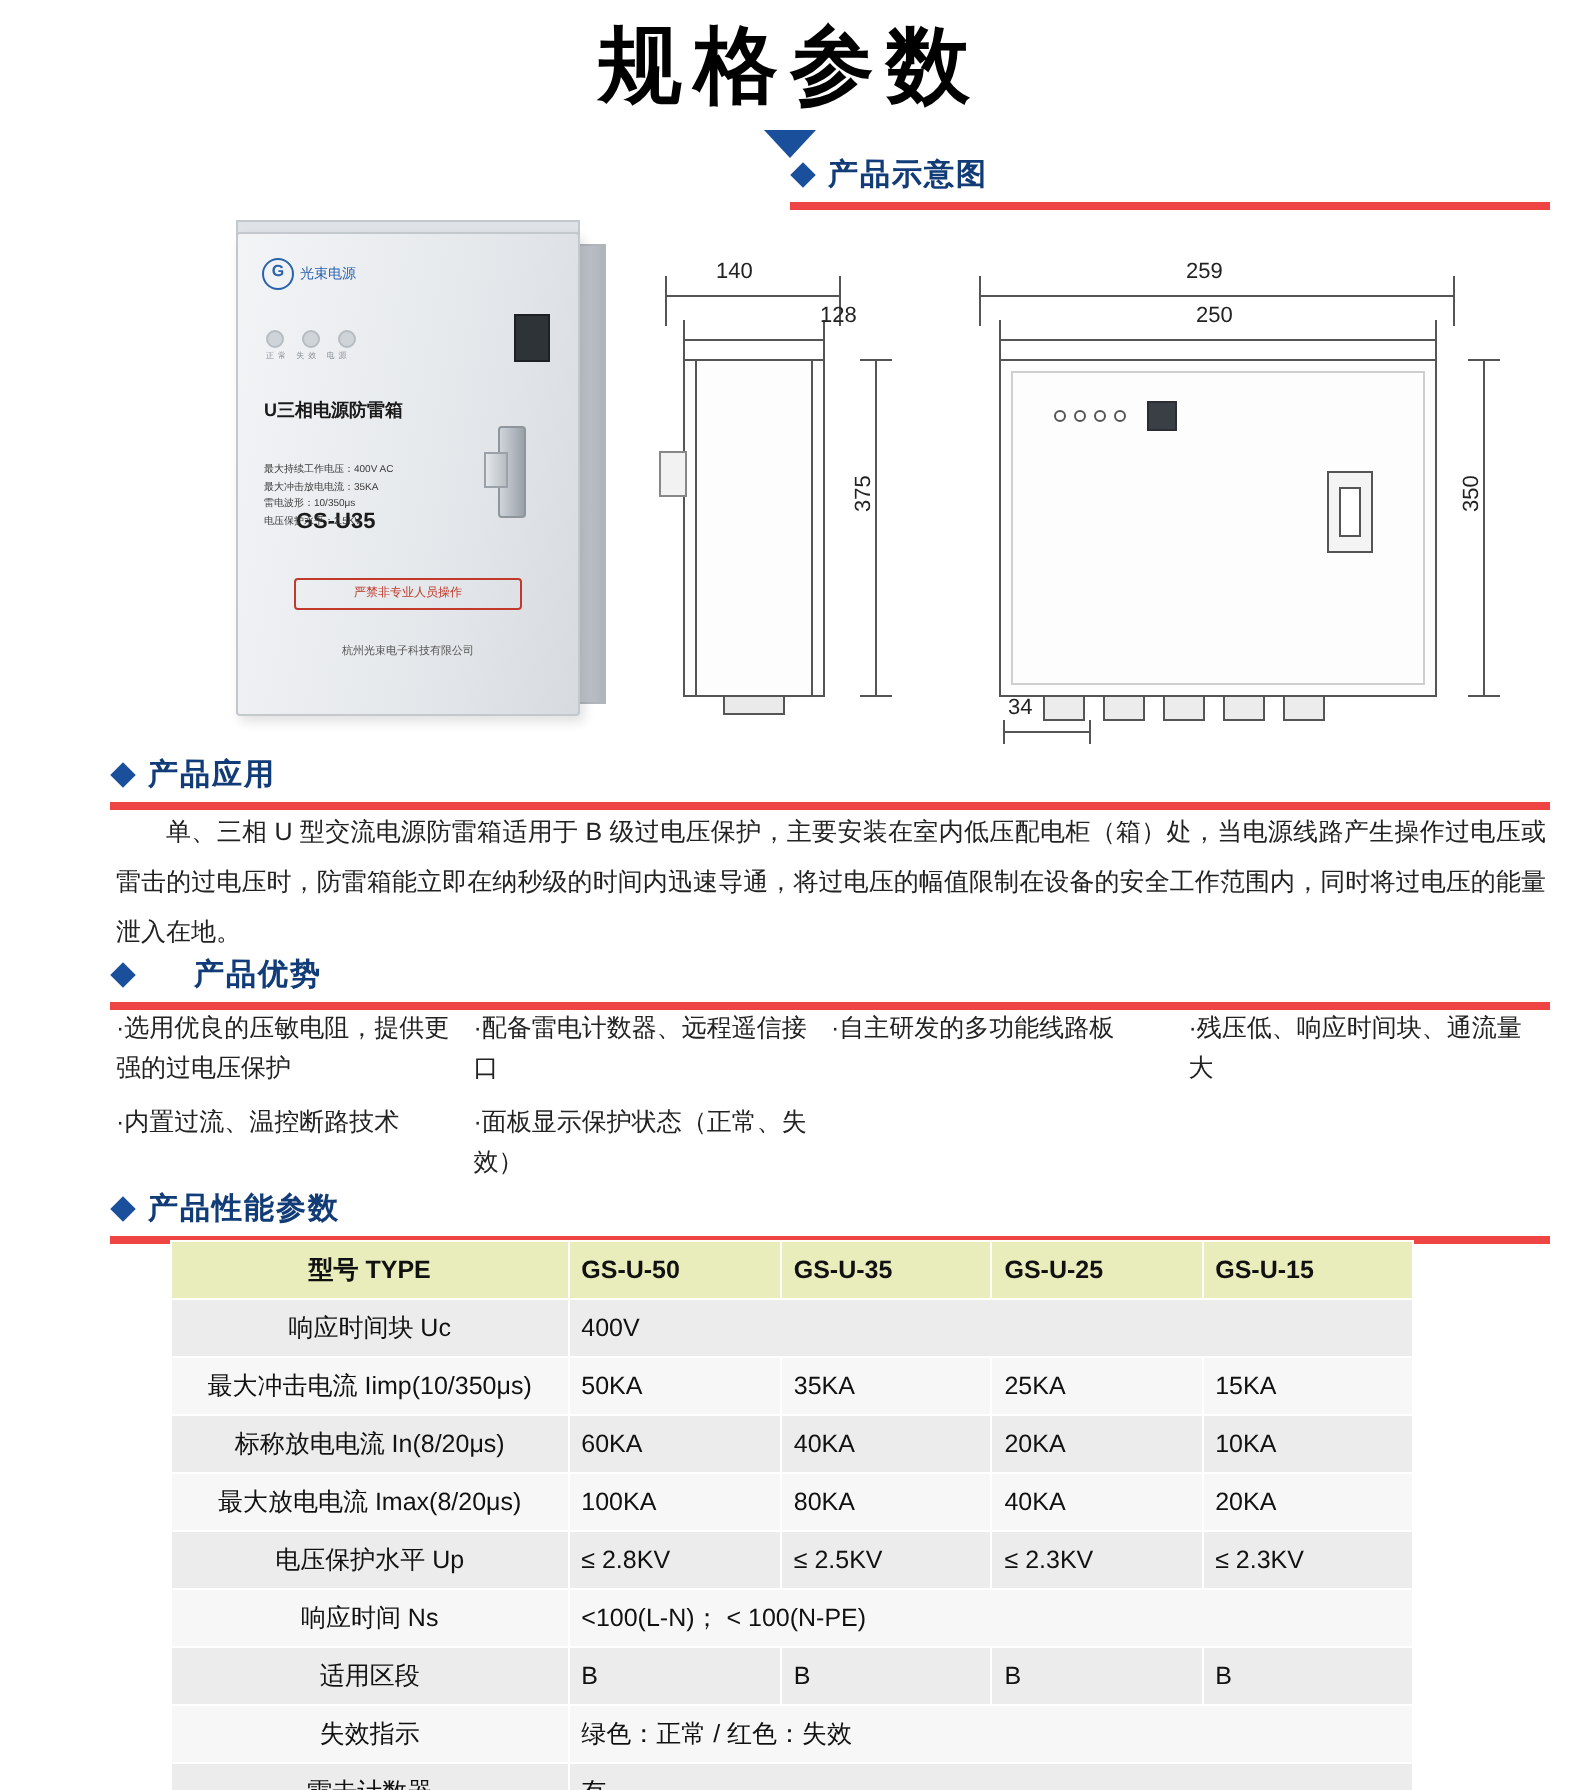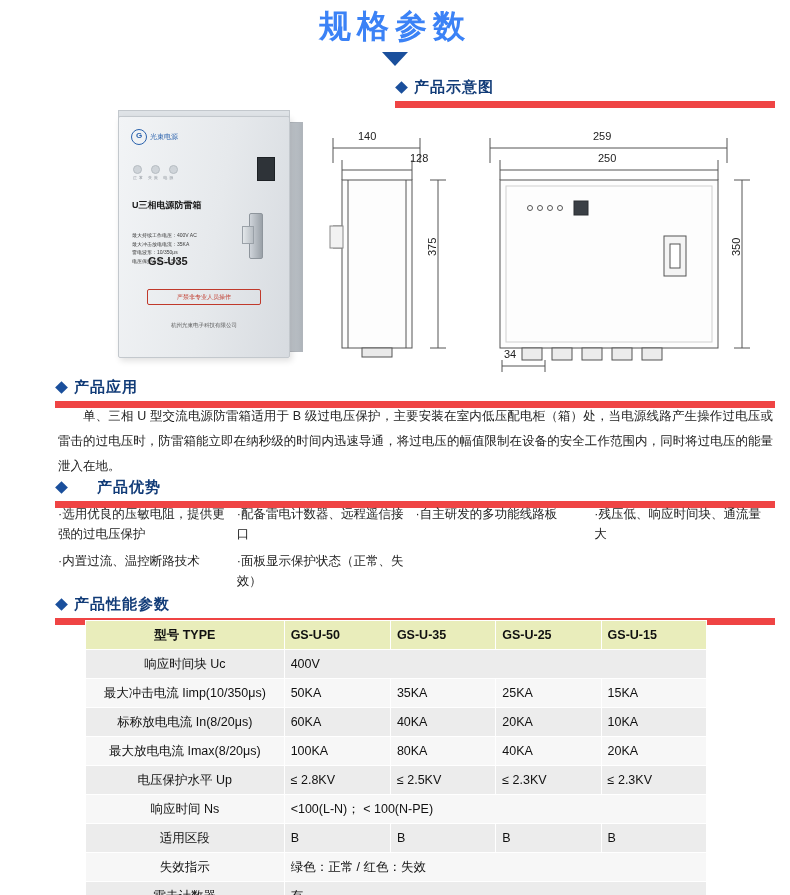--- a/index.html
+++ b/index.html
@@ -20,42 +20,42 @@
     width: 790px;
     height: 895px;
   }
 
   
   .title-wrap {
     text-align: center;
     padding-top: 6px;
   }
   .main-title {
-    font-size: 32px;
+    font-size: 42px;
     font-weight: bold;
-    color: #3b82f6;
+    color: #000000;
     letter-spacing: 6px;
     font-family: "DejaVu Sans", "Liberation Sans", sans-serif;
     line-height: 1.3;
   }
   .title-arrow {
     width: 0;
     height: 0;
     border-left: 13px solid transparent;
     border-right: 13px solid transparent;
     border-top: 14px solid #1a4f9c;
     margin: 4px auto 0 auto;
   }
 
   
   .section-head {
     display: flex;
     align-items: center;
     gap: 8px;
-    border-bottom: 7px solid #ef4444;
+    border-bottom: 4px solid #ef4444;
     padding-bottom: 4px;
   }
   .diamond {
     width: 9px;
     height: 9px;
     background: #1a4f9c;
     transform: rotate(45deg);
     flex: 0 0 auto;
     margin-left: 2px;
   }

